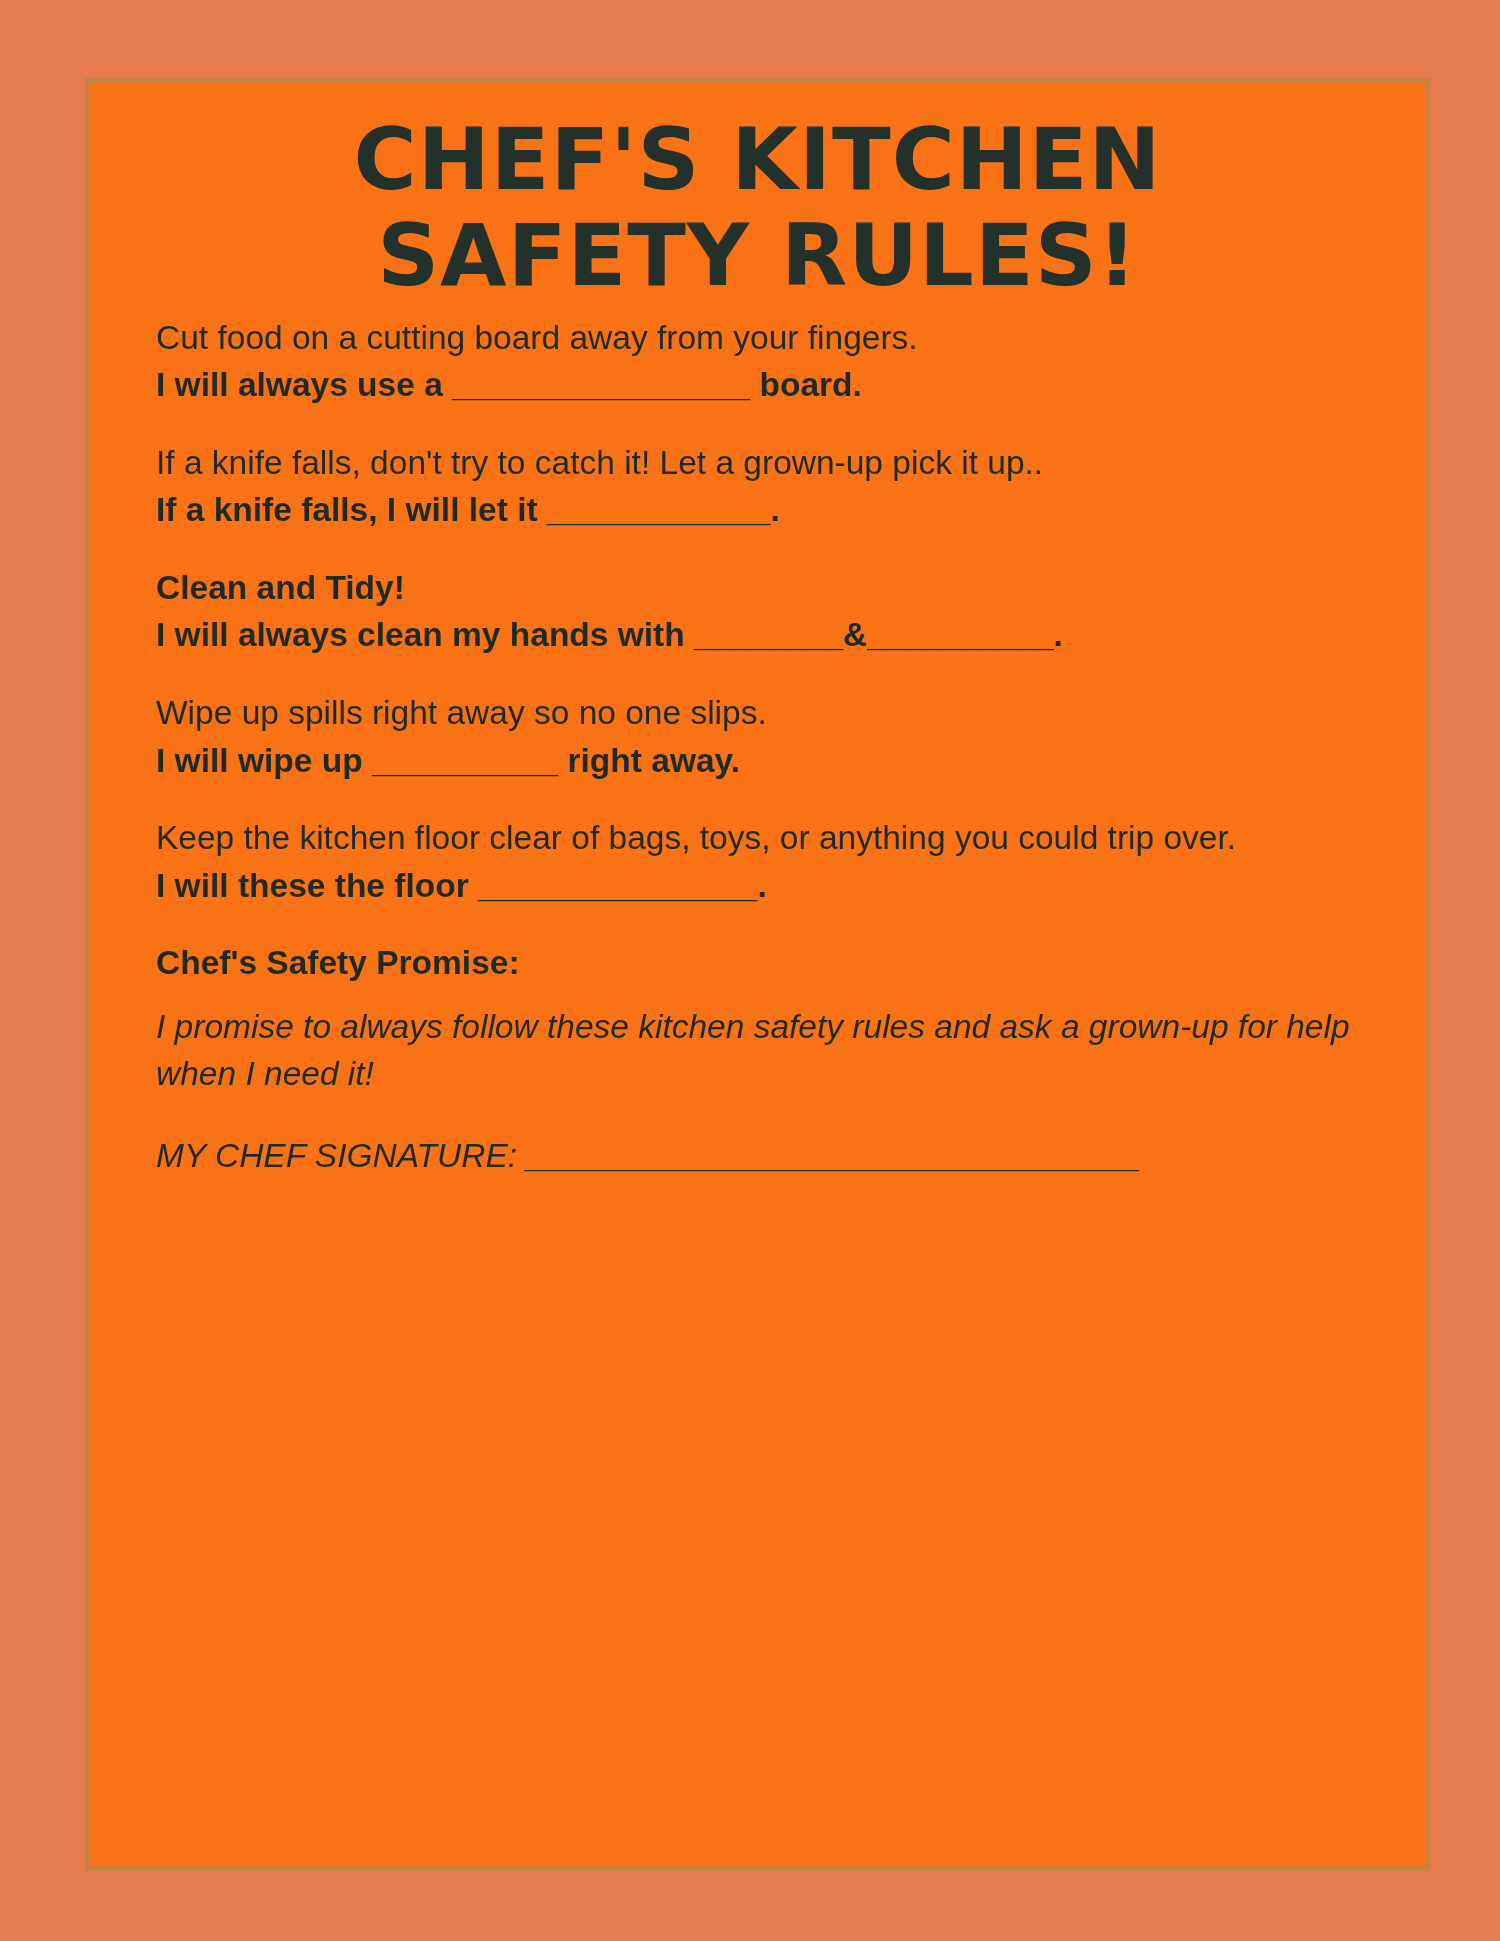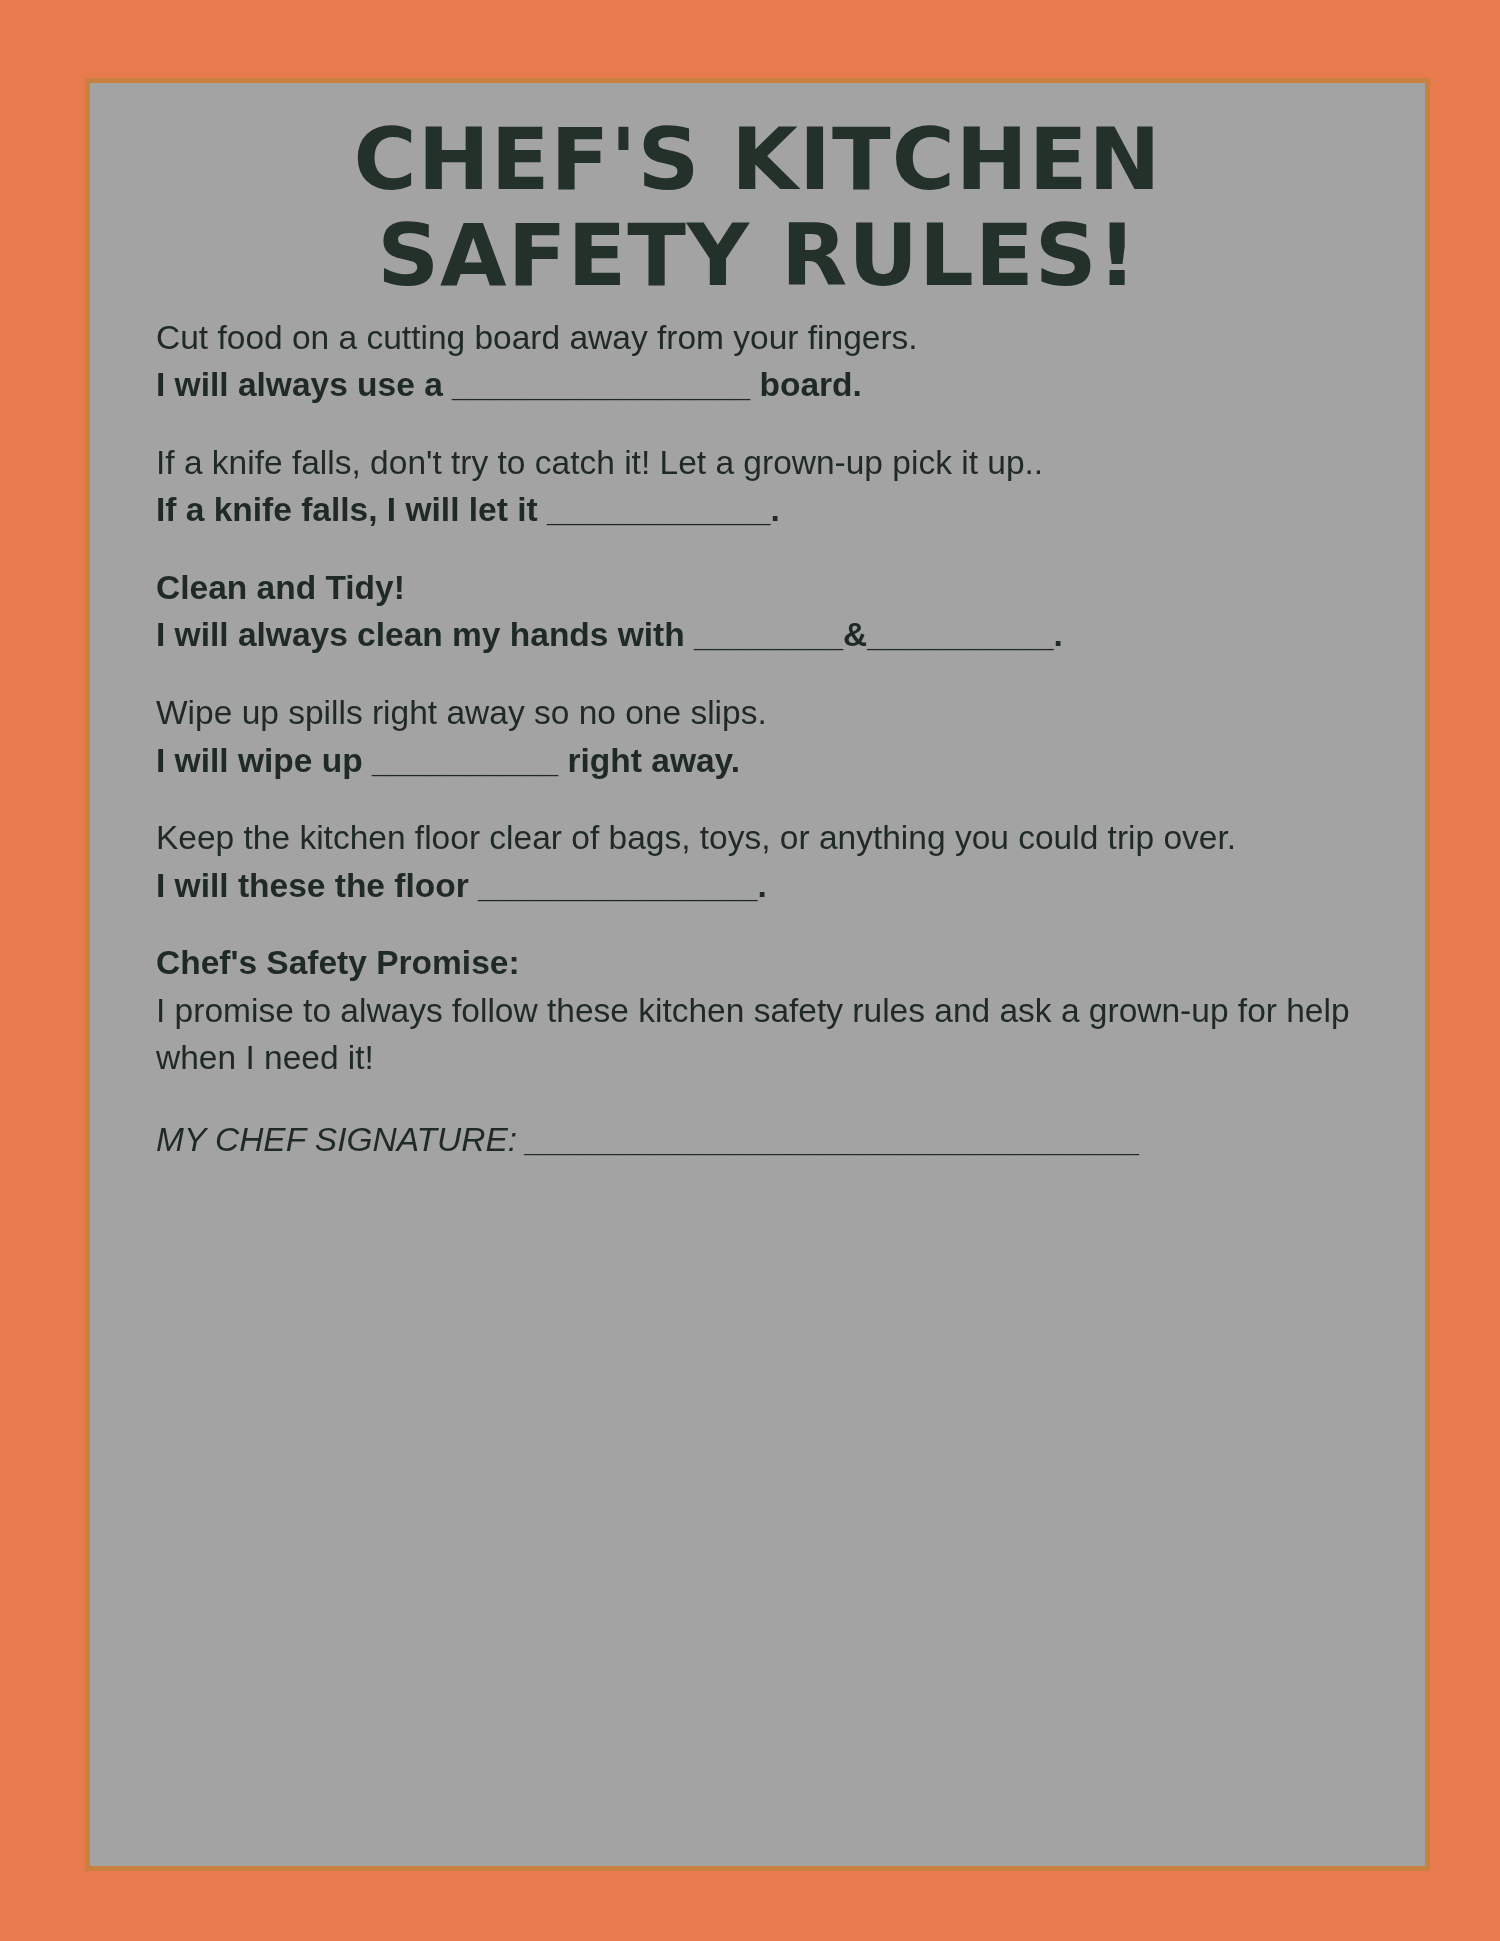--- a/index.html
+++ b/index.html
@@ -19,21 +19,21 @@
     left: 0; top: 0;
     width: 1500px;
     height: 1941px;
     background: #E87B4E;
     box-sizing: border-box;
     padding: 78px 70px 70px 85px;
   }
   .sheet {
     width: 100%;
     height: 100%;
-    background: #a3a3a3;
+    background: #f97316;
     border: 5px solid #C8813F;
     box-sizing: border-box;
     padding: 22px 60px 40px 60px;
   }
   .title {
     text-align: center;
     color: #24302A;
     font-family: "DejaVu Sans", sans-serif;
     font-weight: bold;
     font-size: 86px;
@@ -58,21 +58,23 @@
   .plain {
     font-weight: normal;
   }
   .fill {
     font-weight: bold;
   }
   .head {
     font-weight: bold;
   }
   .promise {
+    font-style: italic;
     font-weight: normal;
+    margin-top: 16px;
   }
   .sig {
     font-weight: normal;
     font-style: italic;
     margin-top: 34px;
   }
 </style>
 </head>
 <body>
 

